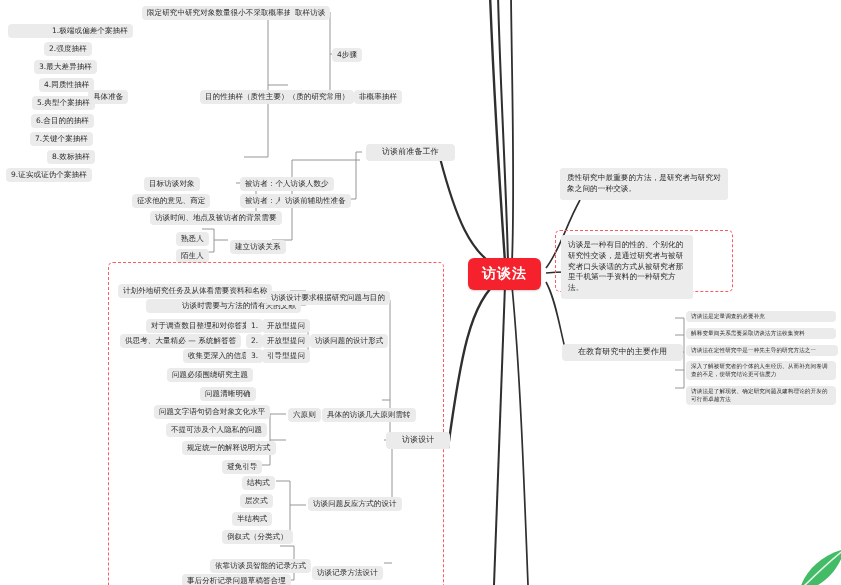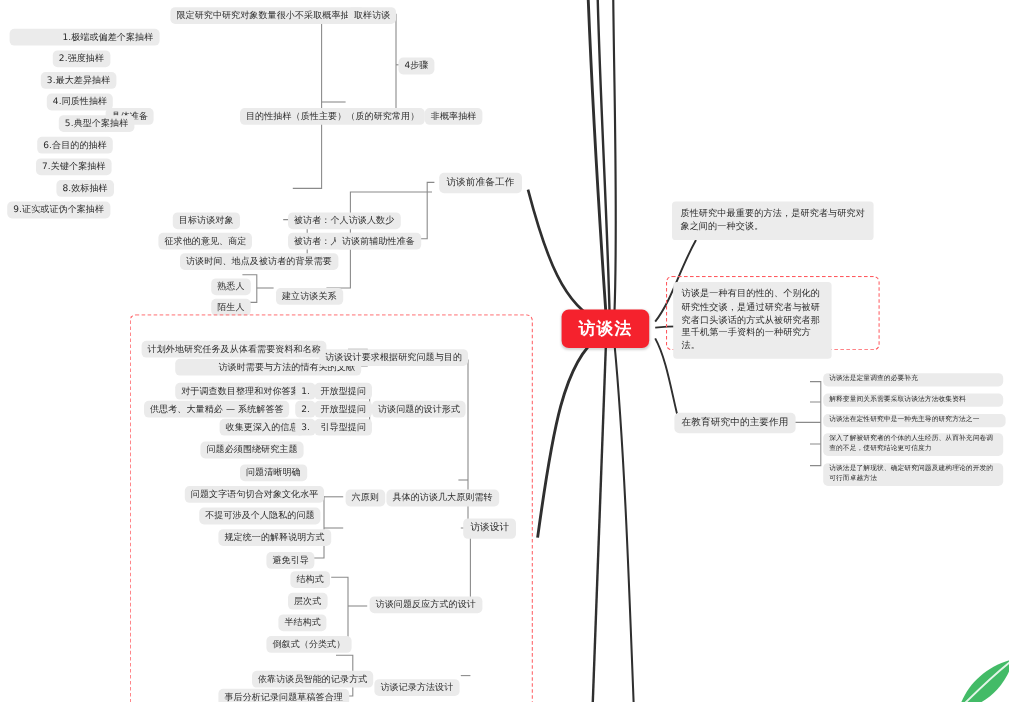--- a/index.html
+++ b/index.html
@@ -31,21 +31,21 @@
     background:#f5222d;
     color:#ffffff;
     font-weight:bold;
     font-size:14px;
     padding:7px 14px;
     border-radius:6px;
     letter-spacing:1px;
     box-shadow:0 1px 2px rgba(0,0,0,.18);
     z-index:5;
   }
-  .mid{font-size:8px;padding:3px 6px;}
+  .mid{font-size:8px;padding:3px 16px;}
   .note{
     background:#ececec;
     font-size:7.6px;
     line-height:1.42;
     padding:5px 7px;
     white-space:normal;
     border-radius:3px;
   }
   .dashbox{
     position:absolute;
@@ -130,21 +130,21 @@
   <div class="node" style="left:290px;top:6px;">取样访谈</div>
   <div class="node" style="left:332px;top:48px;">4步骤</div>
   <div class="node" style="left:354px;top:90px;">非概率抽样</div>
   <div class="node" style="left:200px;top:90px;">目的性抽样（质性主要）（质的研究常用）</div>
   <div class="node" style="left:88px;top:90px;">具体准备</div>
 
   <div class="node" style="left:8px;top:24px;padding-left:44px;">1.极端或偏差个案抽样</div>
   <div class="node" style="left:44px;top:42px;">2.强度抽样</div>
   <div class="node" style="left:34px;top:60px;">3.最大差异抽样</div>
   <div class="node" style="left:39px;top:78px;">4.同质性抽样</div>
-  <div class="node" style="left:32px;top:96px;margin-left:17px;">5.典型个案抽样</div>
+  <div class="node" style="left:32px;top:96px;">5.典型个案抽样</div>
   <div class="node" style="left:31px;top:114px;">6.合目的的抽样</div>
   <div class="node" style="left:30px;top:132px;">7.关键个案抽样</div>
   <div class="node" style="left:47px;top:150px;">8.效标抽样</div>
   <div class="node" style="left:6px;top:168px;">9.证实或证伪个案抽样</div>
 
   <div class="node" style="left:144px;top:177px;">目标访谈对象</div>
   <div class="node" style="left:240px;top:177px;">被访者：个人访谈人数少</div>
   <div class="node" style="left:132px;top:194px;">征求他的意见、商定</div>
   <div class="node" style="left:240px;top:194px;">被访者：人数必要</div>
   <div class="node" style="left:150px;top:211px;">访谈时间、地点及被访者的背景需要</div>

